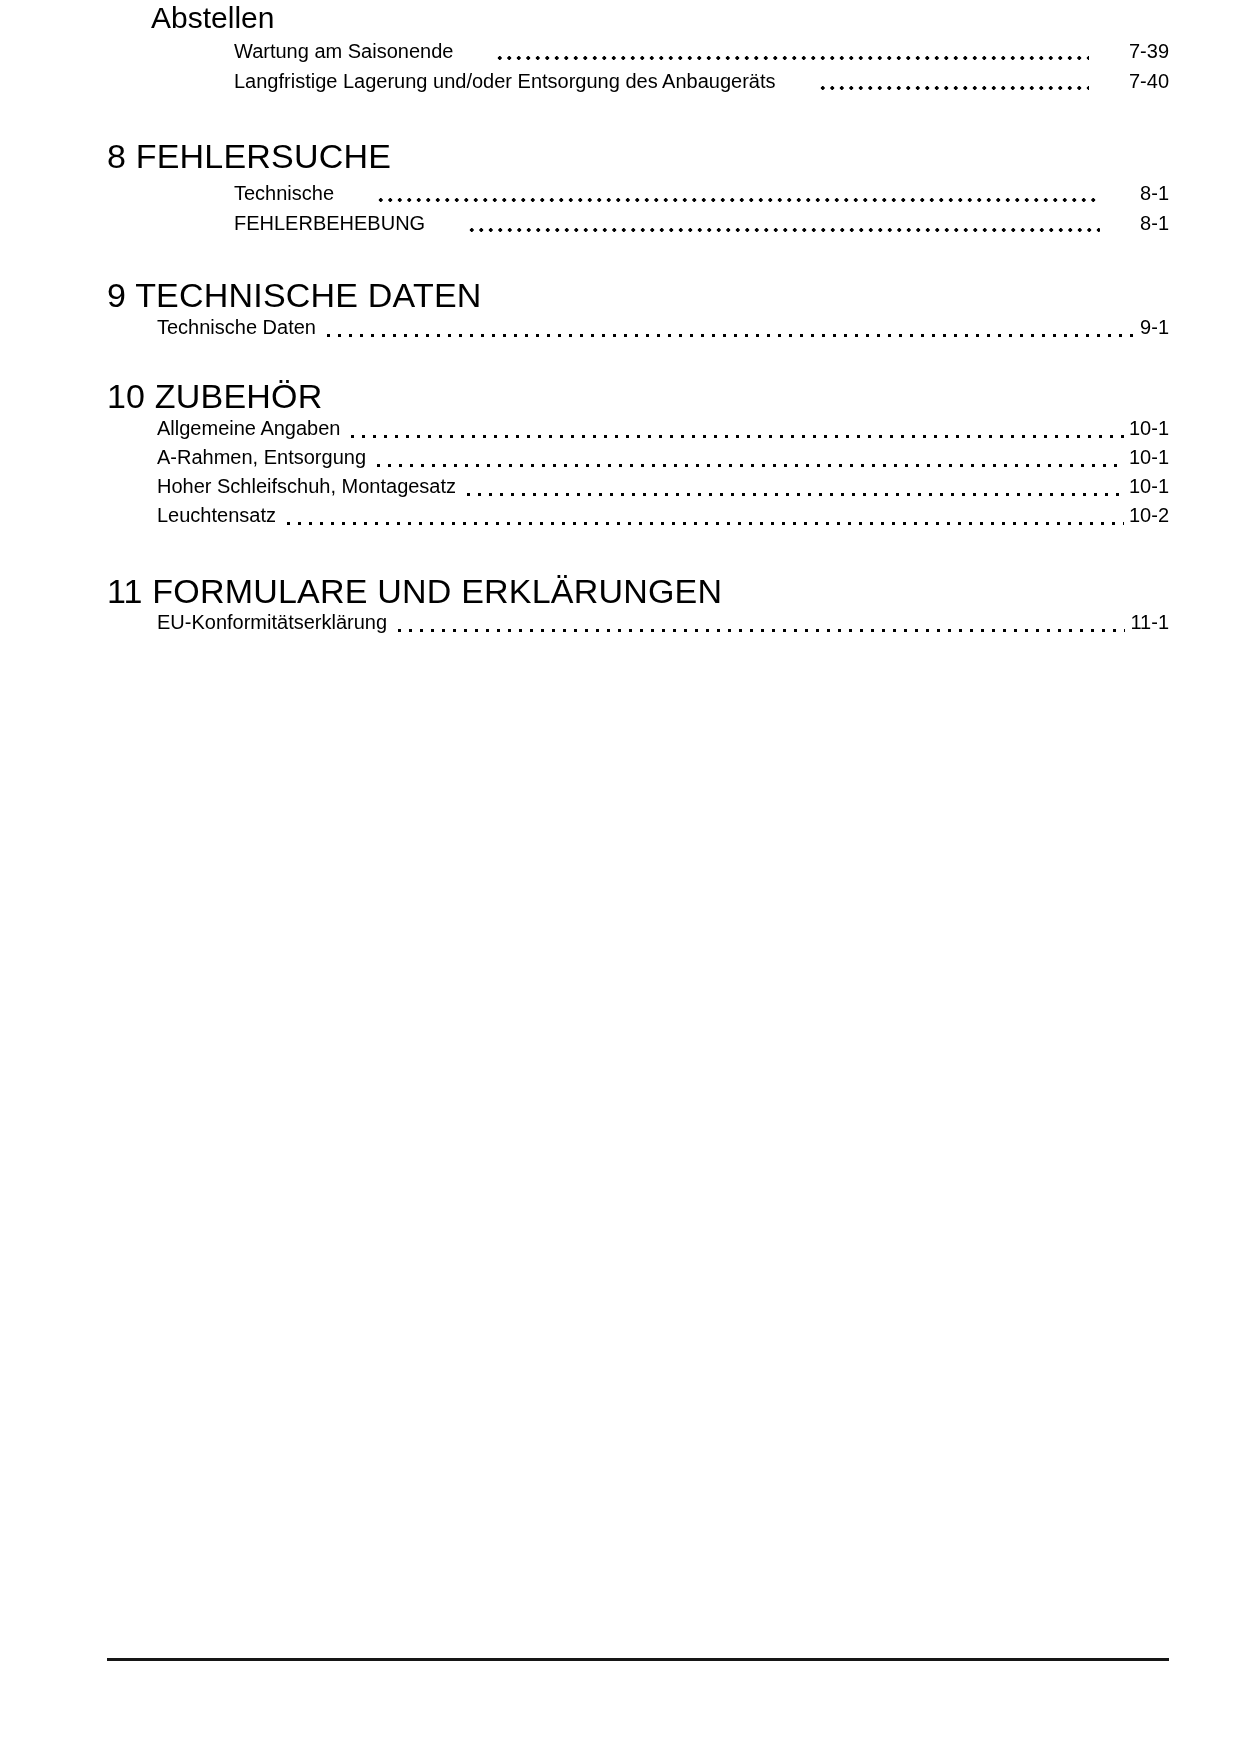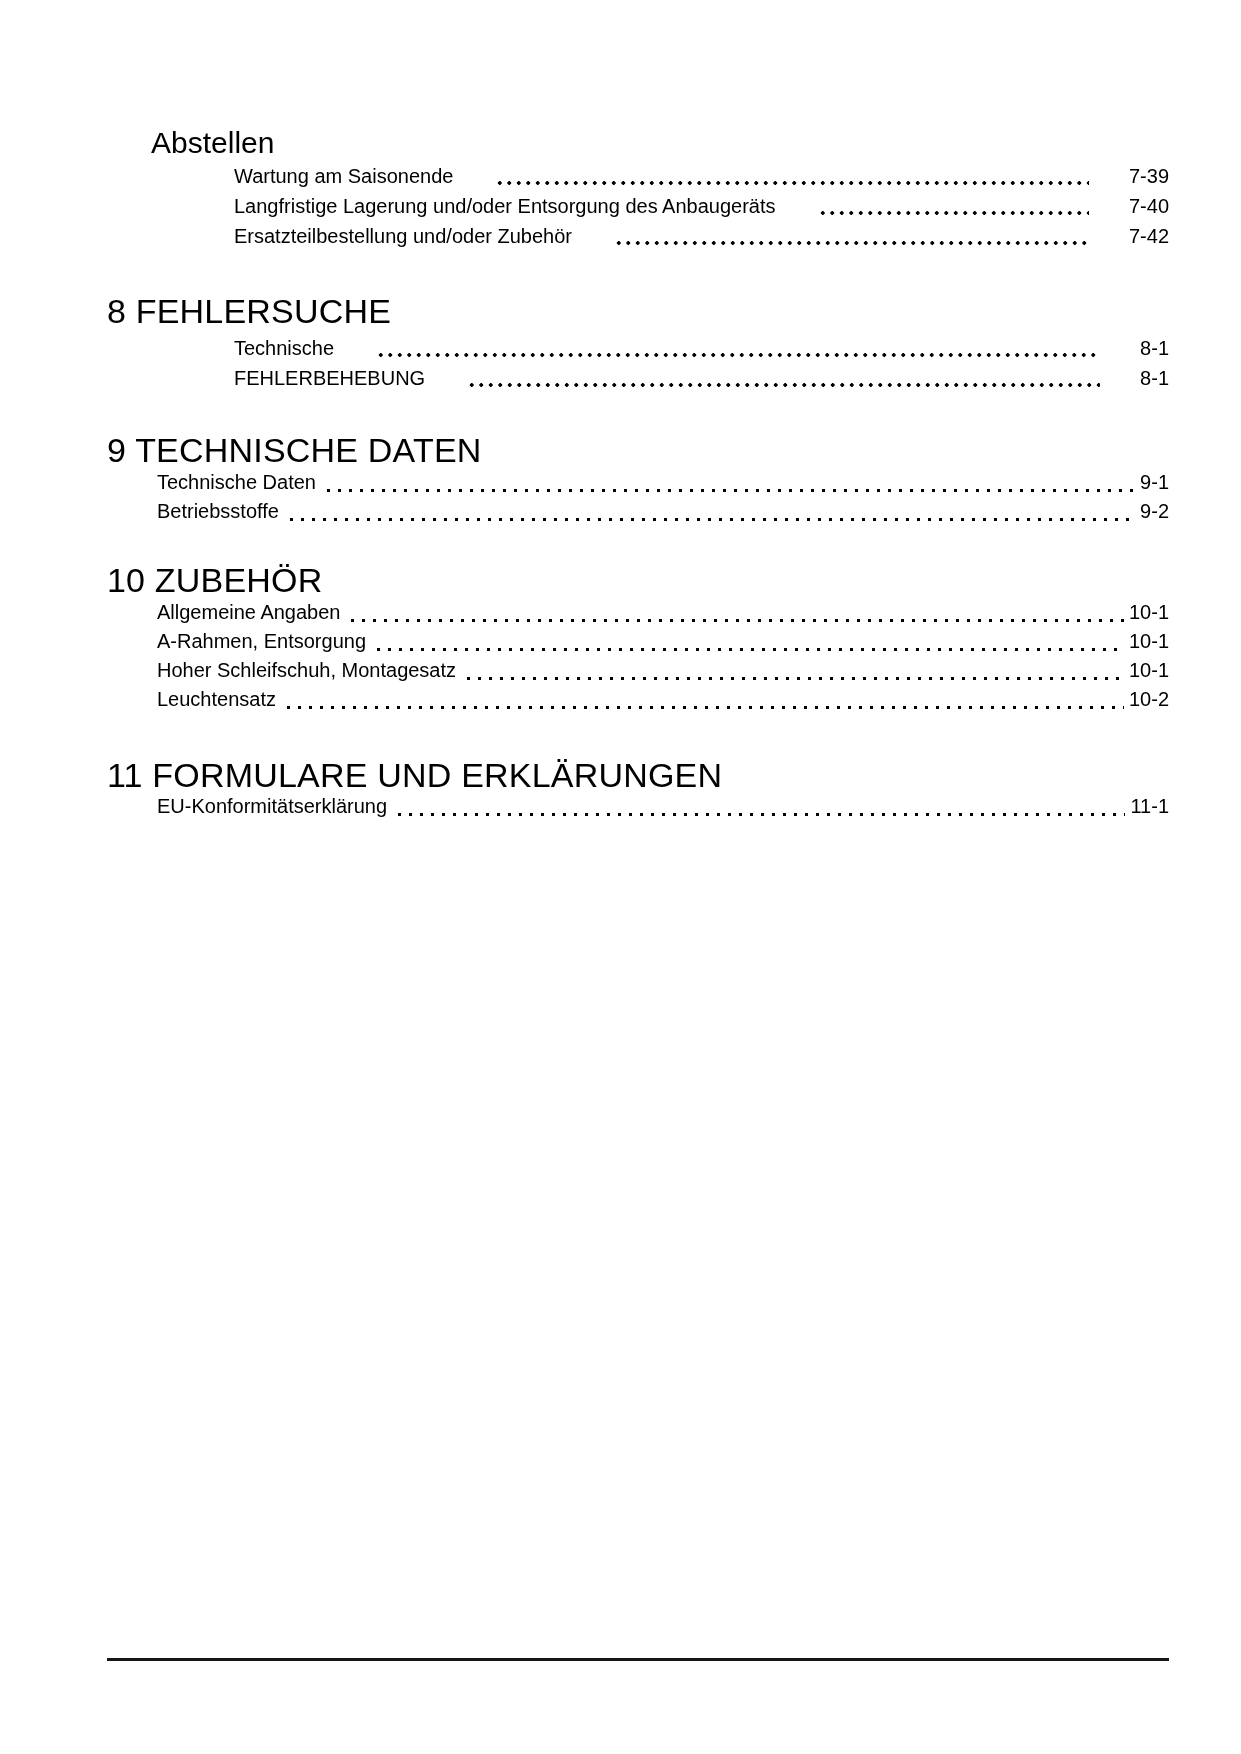--- a/index.html
+++ b/index.html
@@ -65,21 +65,21 @@
     margin-left: 50px;
     text-align: center;
   }
   .row.lg .dots {
     height: 5px;
     margin: 0 5px 4px 7px;
     background-image: radial-gradient(circle, #000 1.9px, rgba(0,0,0,0) 2px);
     background-size: 11px 5px;
   }
   
-  .mt-first   { margin-top: 125px; }
+  .mt-first   { }
   .mt-ch1     { margin-top: 40px; }
   .mt-sub1    { margin-top: 13px; }
   .mt-rows1   { margin-top: 2px; }
   .mt-ch2     { margin-top: 37px; }
   .mt-rows2   { margin-top: -2px; }
   .mt-ch3     { margin-top: 34px; }
   .mt-rows3   { margin-top: -2px; }
   .mt-ch4     { margin-top: 41px; }
   .mt-rows4   { margin-top: -3px; }
   .footer-rule {
@@ -101,25 +101,20 @@
     <div class="row sm">
       <span class="label">Wartung am Saisonende</span>
       <span class="dots"></span>
       <span class="pg">7-39</span>
     </div>
     <div class="row sm">
       <span class="label">Langfristige Lagerung und/oder Entsorgung des Anbaugeräts</span>
       <span class="dots"></span>
       <span class="pg">7-40</span>
     </div>
-    <div class="row sm">
-      <span class="label">Ersatzteilbestellung und/oder Zubehör</span>
-      <span class="dots"></span>
-      <span class="pg">7-42</span>
-    </div>
   </section>
 
   <section>
     <h1 class="h-chapter mt-ch1">8 FEHLERSUCHE</h1>
     <div class="row sm mt-rows1">
       <span class="label">Technische</span>
       <span class="dots"></span>
       <span class="pg">8-1</span>
     </div>
     <div class="row sm">
@@ -128,25 +123,20 @@
       <span class="pg">8-1</span>
     </div>
   </section>
 
   <section>
     <h1 class="h-chapter mt-ch2">9 TECHNISCHE DATEN</h1>
     <div class="row lg mt-rows2">
       <span class="label">Technische Daten</span>
       <span class="dots"></span>
       <span class="pg">9-1</span>
-    </div>
-    <div class="row lg">
-      <span class="label">Betriebsstoffe</span>
-      <span class="dots"></span>
-      <span class="pg">9-2</span>
     </div>
   </section>
 
   <section>
     <h1 class="h-chapter mt-ch3">10 ZUBEHÖR</h1>
     <div class="row lg mt-rows3">
       <span class="label">Allgemeine Angaben</span>
       <span class="dots"></span>
       <span class="pg">10-1</span>
     </div>

